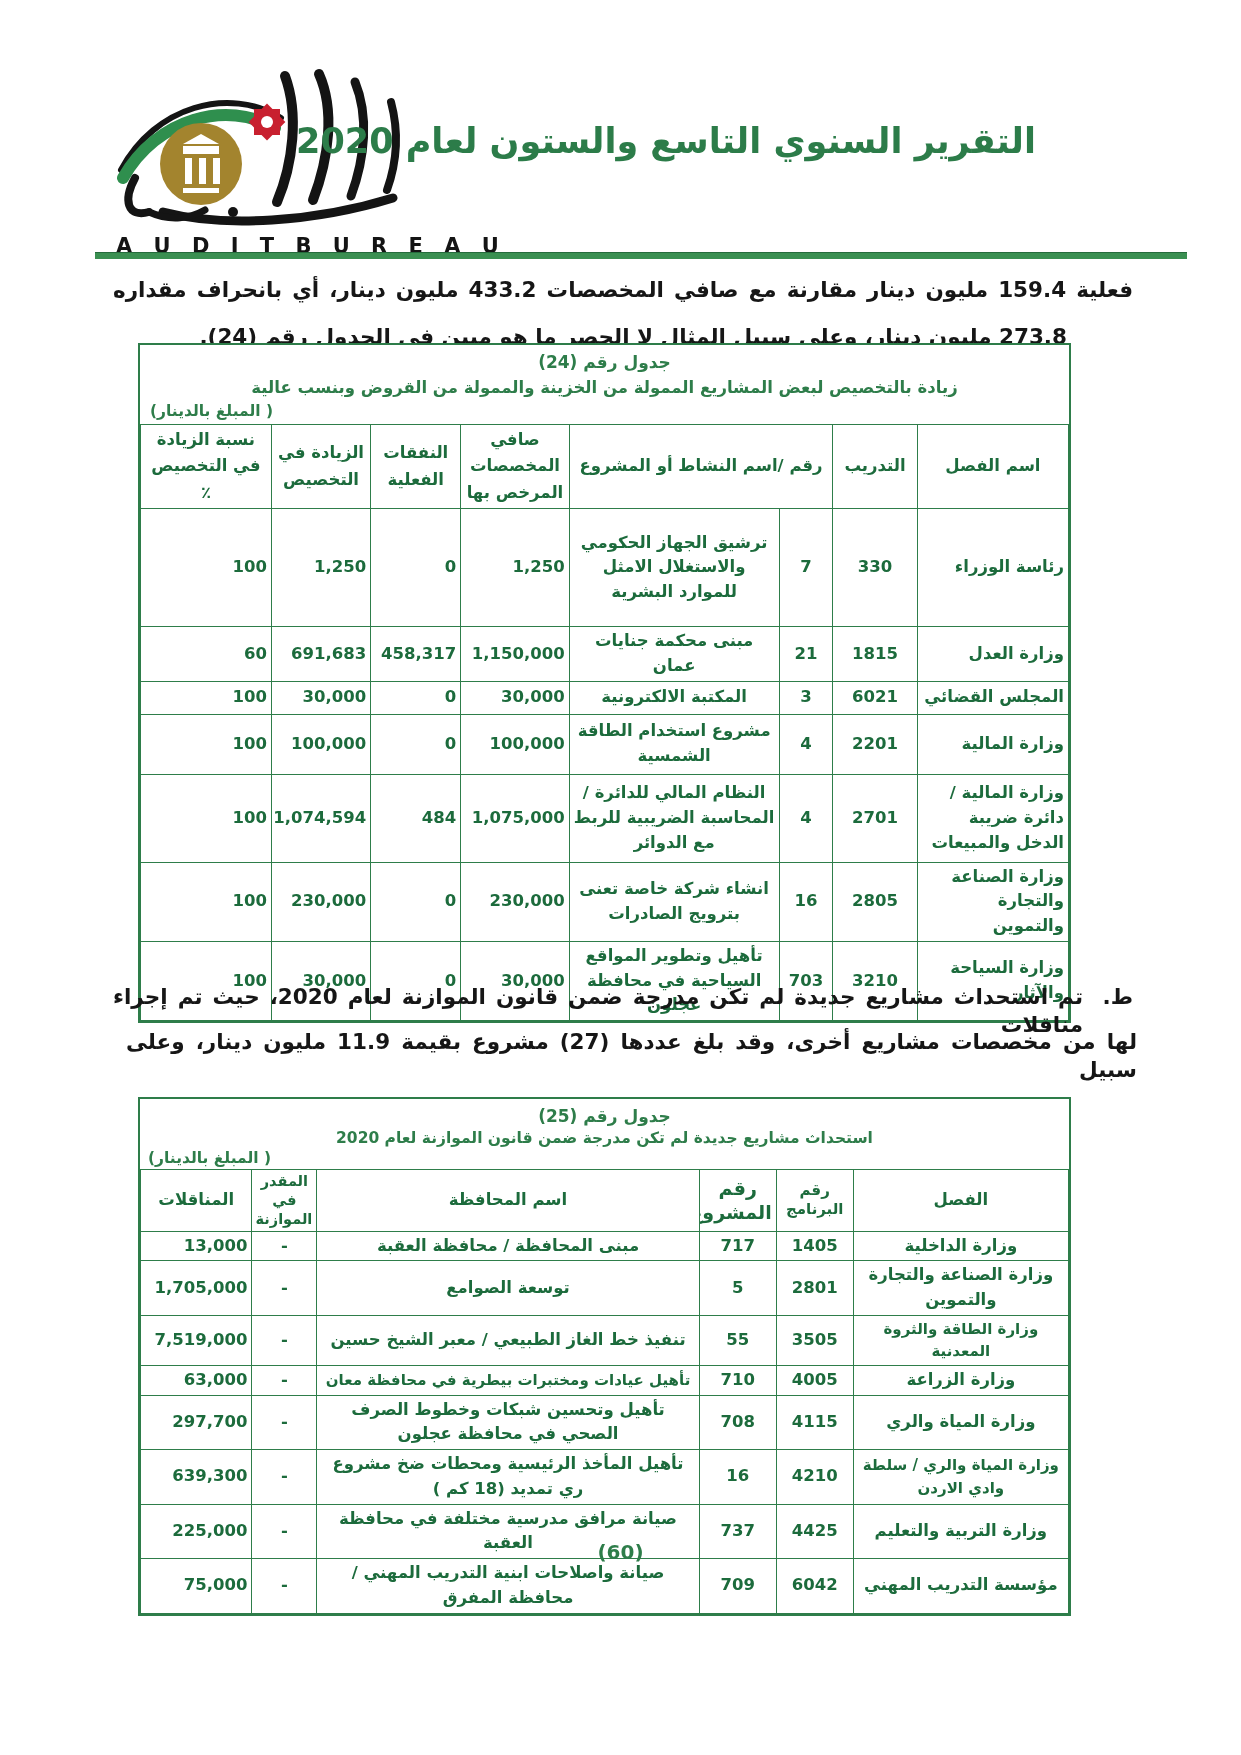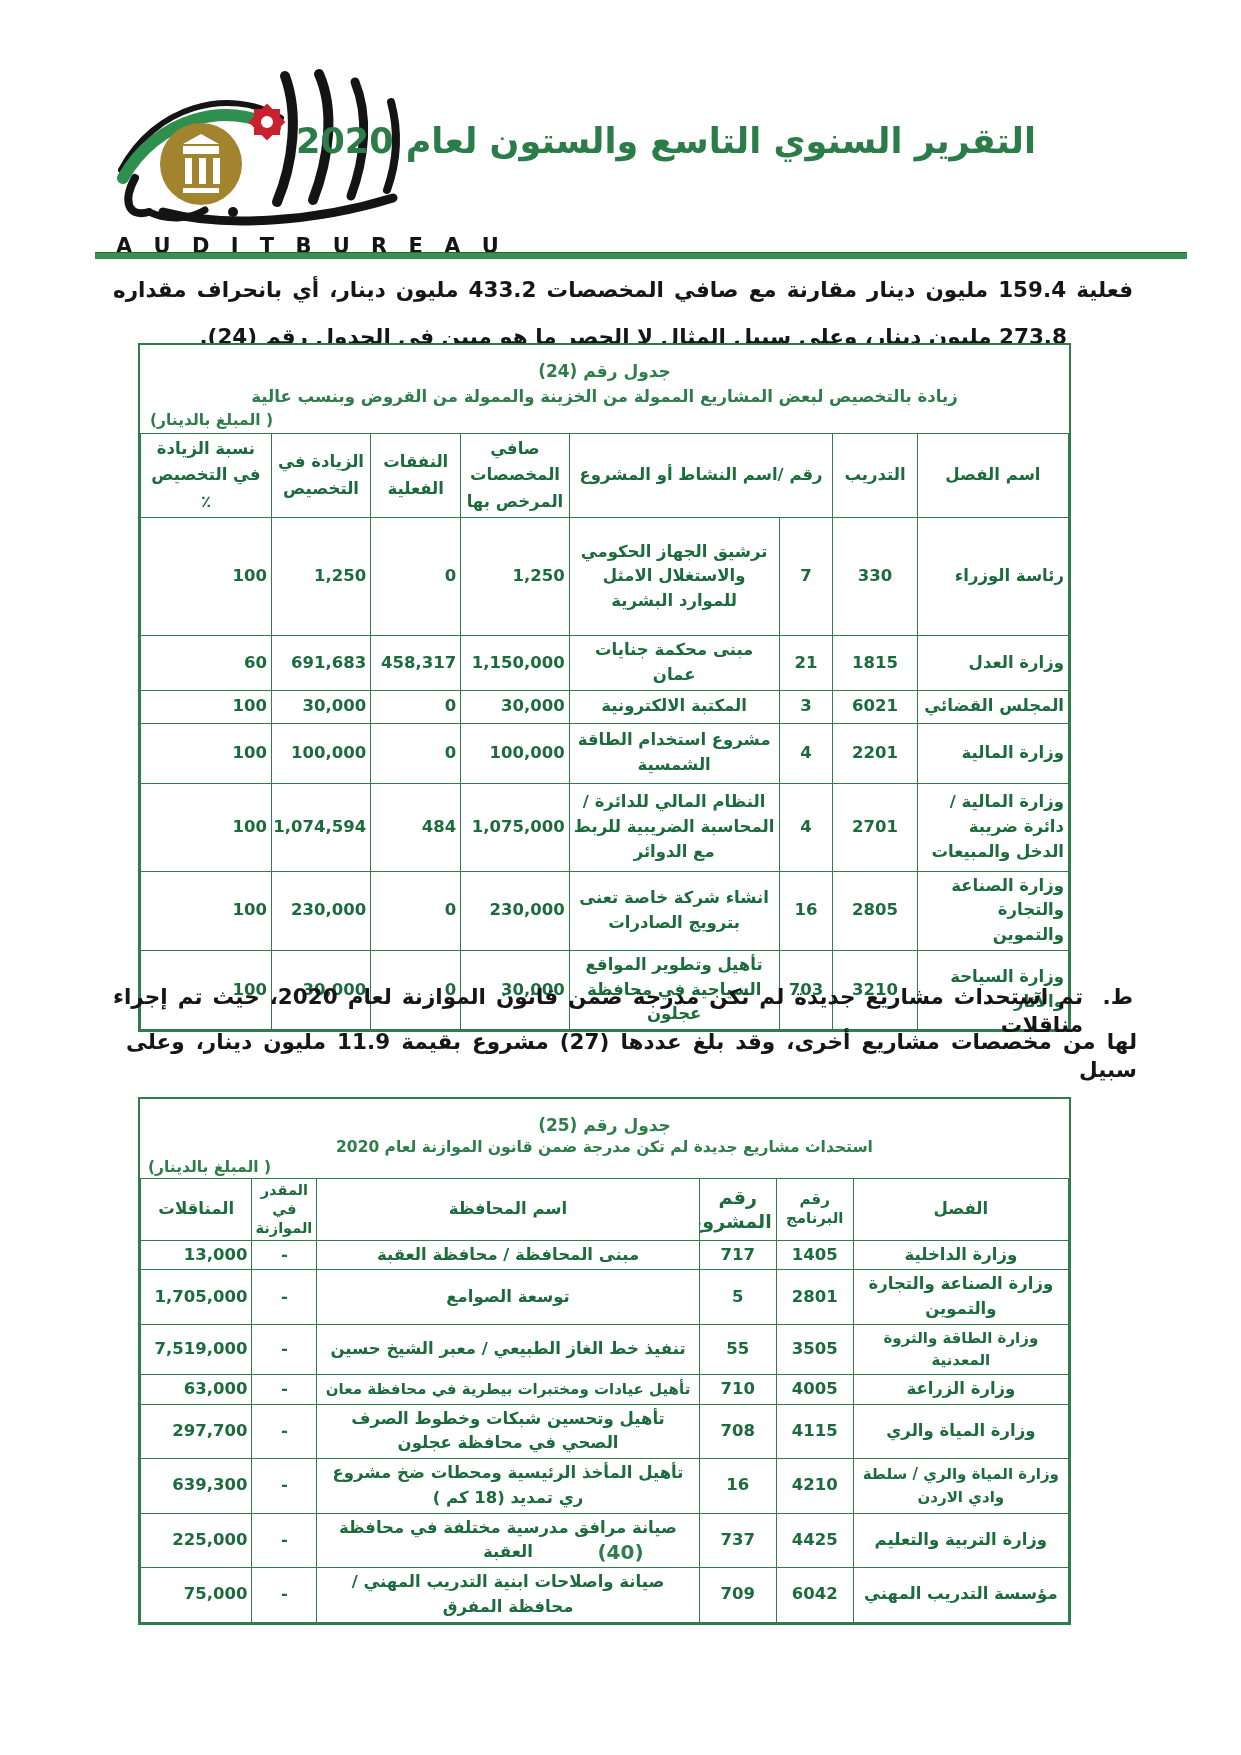--- a/index.html
+++ b/index.html
@@ -34,21 +34,21 @@
   #intro-l2{right:174px;top:323px;}
   #mid-marker{right:108px;top:983px;}
   #mid-l1{left:113px;right:158px;top:983px;}
   #mid-l2{left:126px;right:104px;top:1028px;}
   #mid-l3{right:354px;top:1073px;}
   
   .tblwrap{position:absolute;left:138px;width:929px;border:2.5px solid #2e7d4a;background:#fff;}
   #t24wrap{top:343px;}
   #t25wrap{top:1097px;}
   .tbl-titleblock{direction:rtl;color:#2e7d4a;font-weight:bold;}
-  .tbl-title{text-align:center;font-size:17px;padding-top:7px;margin-top:9px;}
+  .tbl-title{text-align:center;font-size:17px;padding-top:7px;}
   .tbl-subtitle{text-align:center;font-size:16.5px;padding-top:6px;}
   .tbl-unit{text-align:left;font-size:15.5px;padding:5px 0 4px 10px;direction:rtl;}
   table.t{
     width:100%;border-collapse:collapse;table-layout:fixed;direction:rtl;
   }
   table.t td,table.t th{
     border:1.6px solid #2e7d4a;color:#1c6b3c;font-weight:bold;
     vertical-align:middle;font-size:16.5px;line-height:1.5;
     padding:2px 4px;overflow:hidden;
   }
@@ -302,15 +302,15 @@
         <td class="c-mid">6042</td>
         <td class="c-mid">709</td>
         <td class="c-name">صيانة واصلاحات ابنية التدريب المهني / محافظة المفرق</td>
         <td class="c-dash">-</td>
         <td class="c-num">75,000</td>
       </tr>
     </tbody>
       </table>
   </div>
 
-  <div id="page-number">(40)</div>
+  <div id="page-number">(60)</div>
 
 </div>
 
 </body></html>

